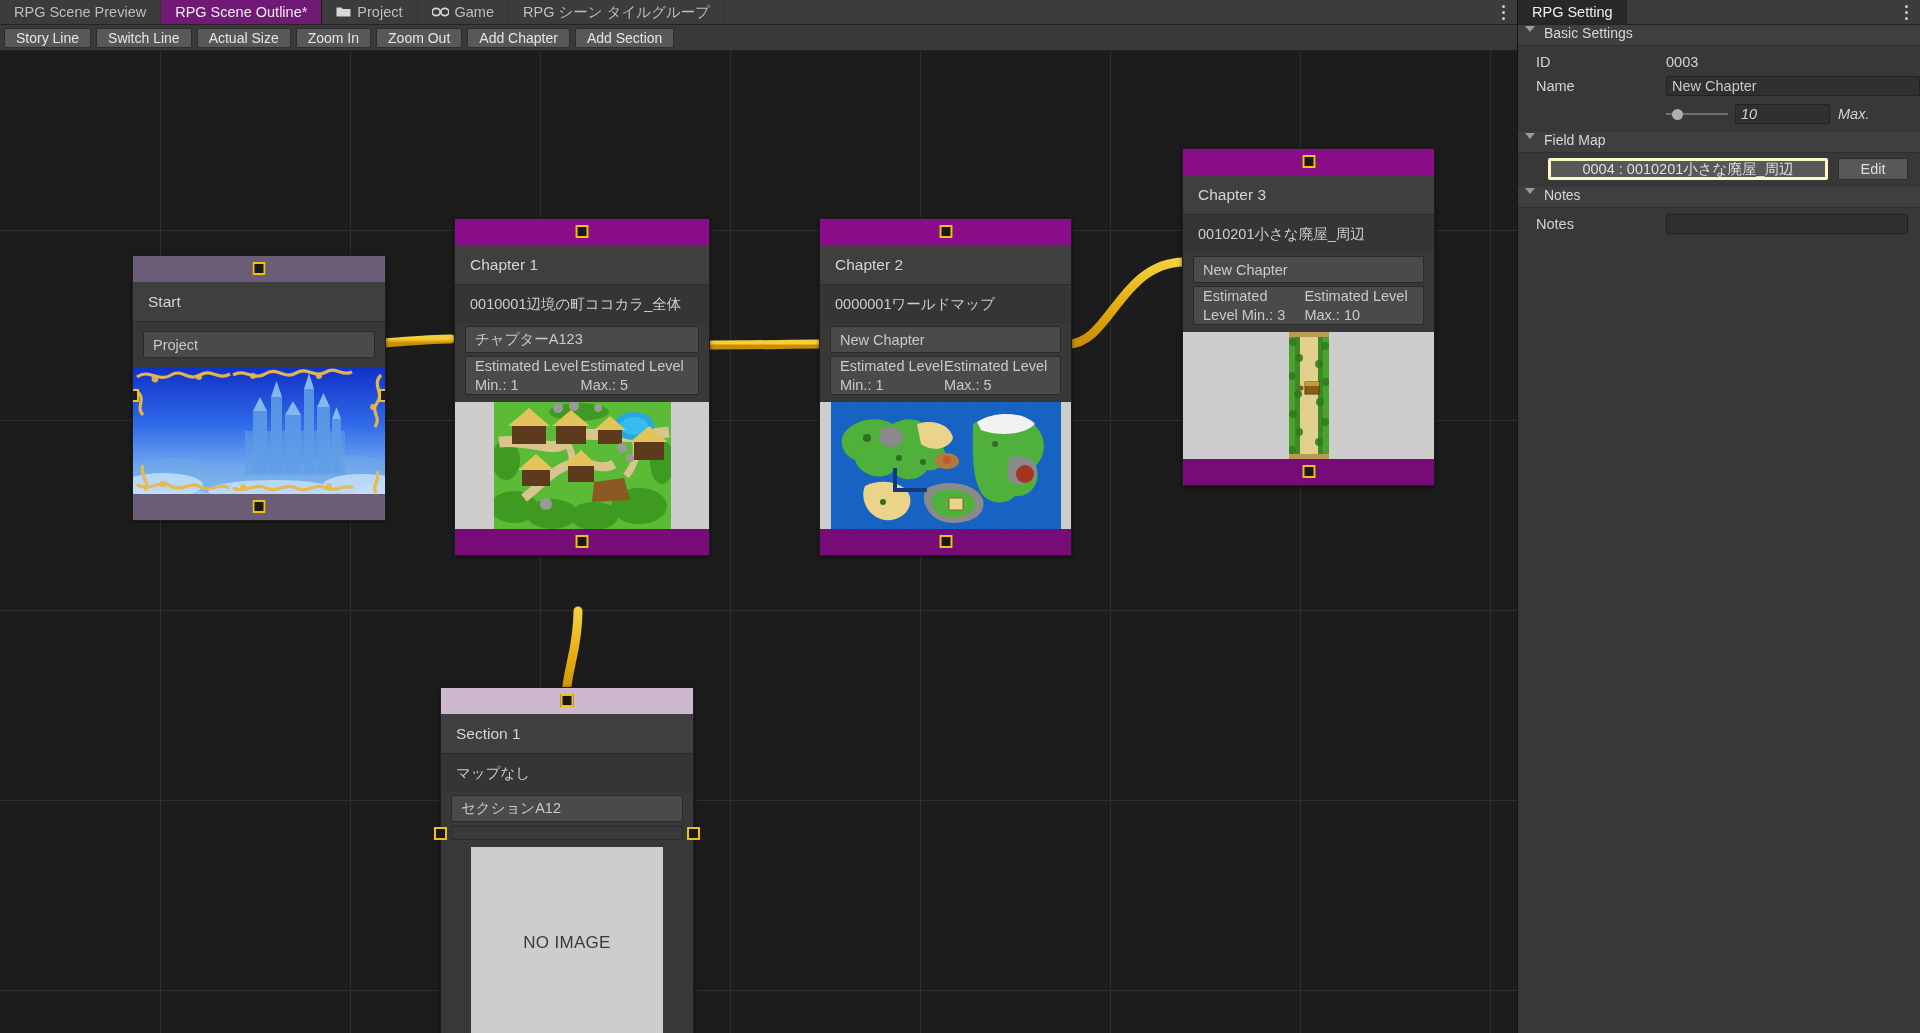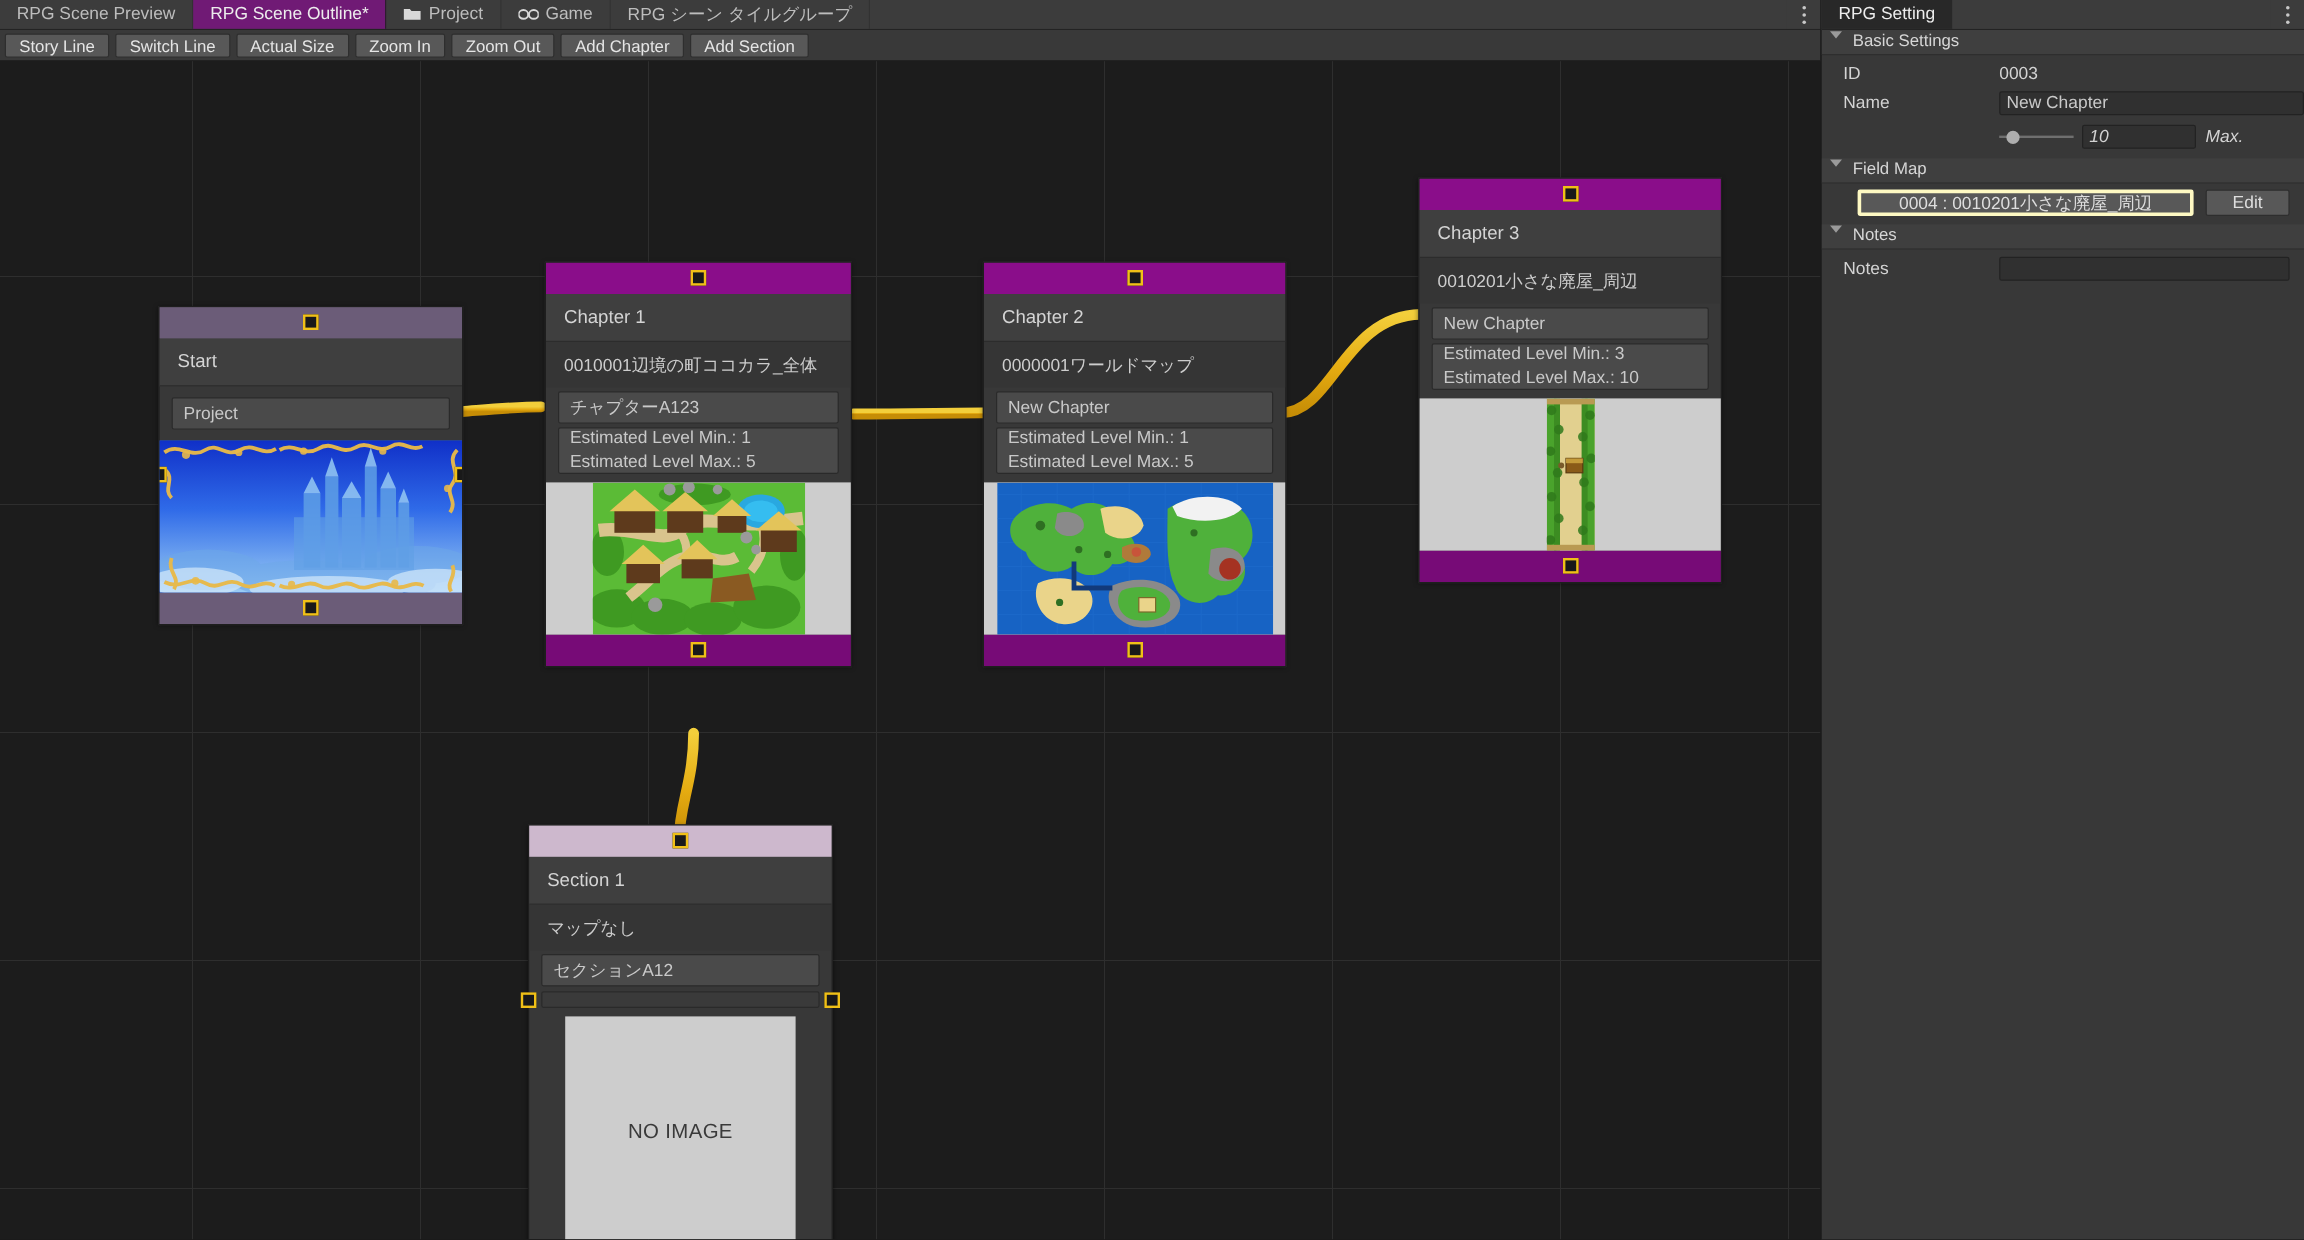--- a/index.html
+++ b/index.html
@@ -147,21 +147,21 @@
     align-items: center;
     padding: 0 9px;
     font-size: 14.5px;
     color: #c9c9c9;
     background: #4a4a4a;
     border: 1px solid #2a2a2a;
     border-radius: 2px;
   }
   .node-field.multi {
     height: 39px;
-    flex-direction: column;
+    flex-direction: row;
     align-items: flex-start;
     justify-content: center;
     line-height: 1.32;
     margin-bottom: 7px;
   }
   .node-field.blank { background: #3a3a3a; height: 14px; margin-bottom: 0; }
 
   .node-thumb {
     background: #cdcdcd;
     display: flex;

